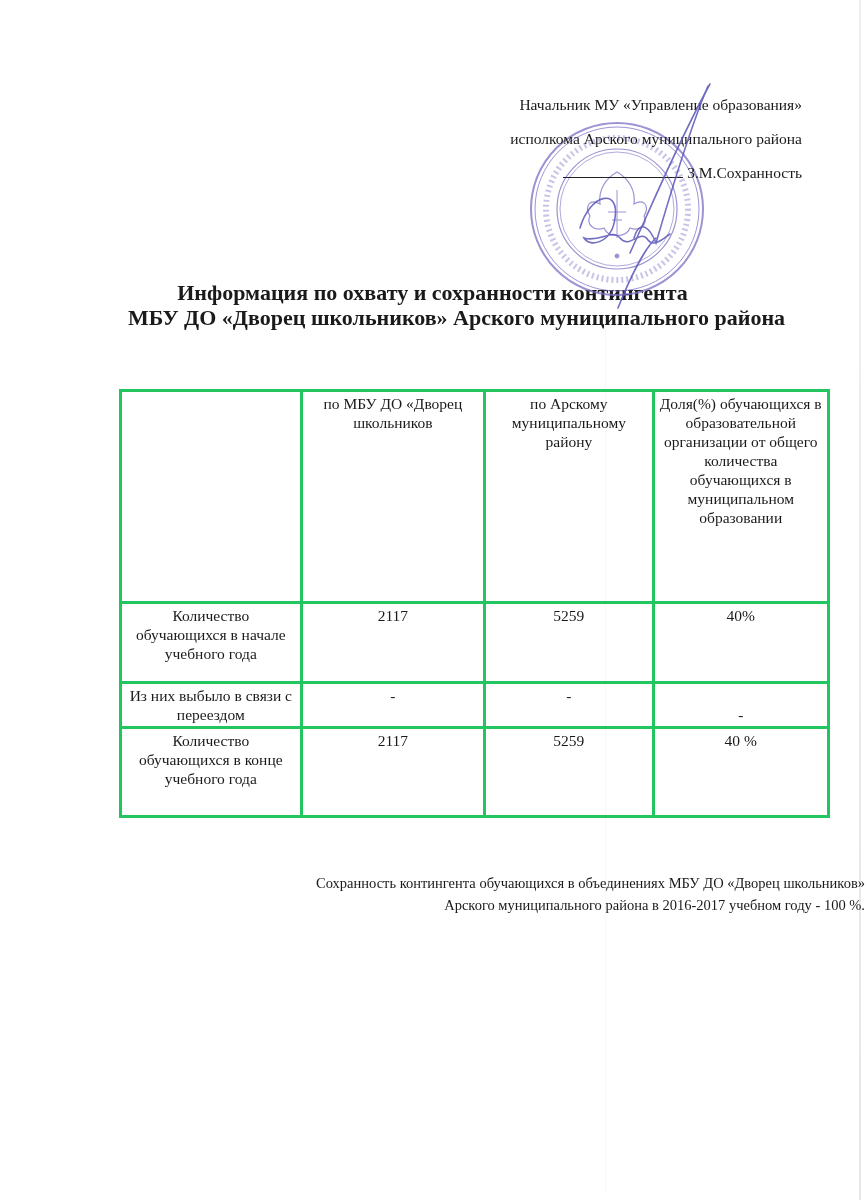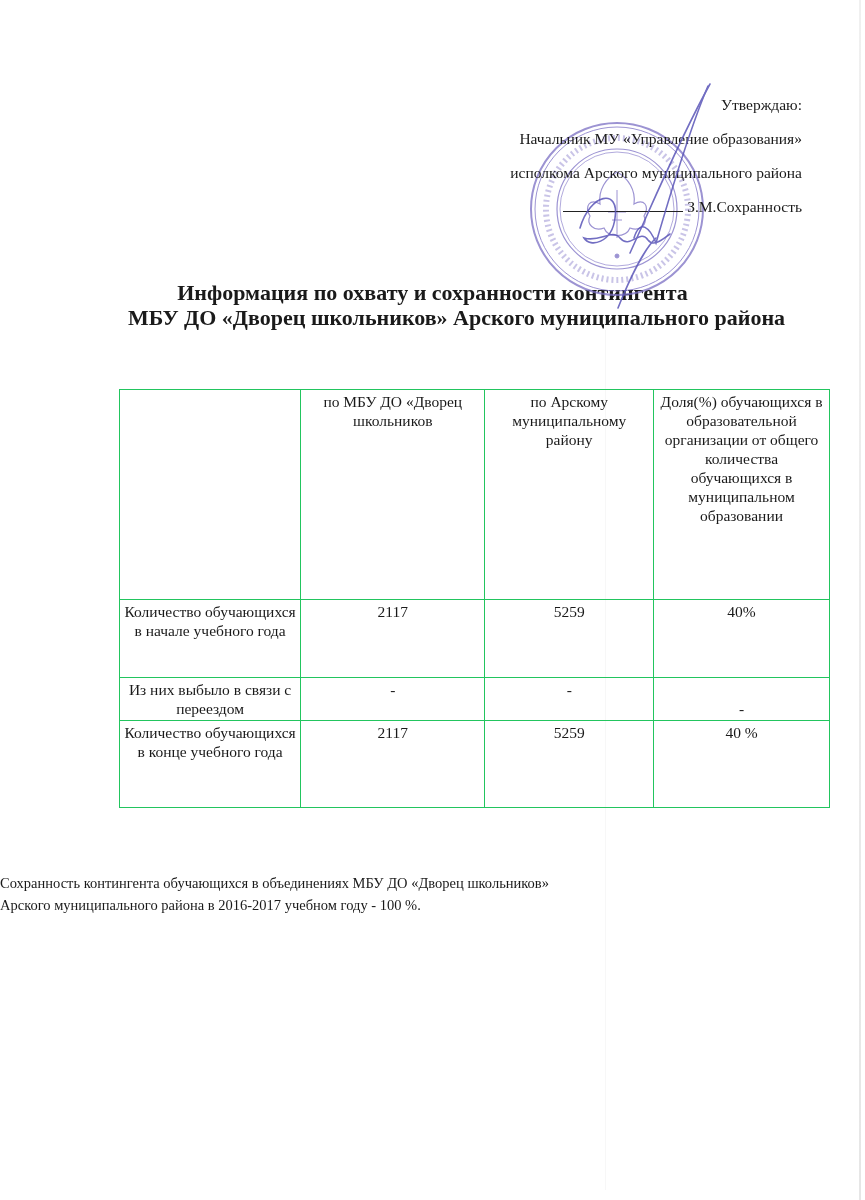--- a/index.html
+++ b/index.html
@@ -45,33 +45,33 @@
       text-align: center; font-weight: bold; font-size: 22px; line-height: 25px;
     }
     .title .t2 { padding-left: 48px; }
     
     table.info {
       position: absolute; left: 119px; top: 389px;
       border-collapse: collapse; font-size: 15.5px; line-height: 19px;
       width: 711px;
     }
     table.info td, table.info th {
-      border: 1px solid #22c55e; vertical-align: top; text-align: center;
+      border: 3px solid #22c55e; vertical-align: top; text-align: center;
       padding: 2px 4px; font-weight: normal;
     }
     .c0 { width: 165px; } .c1 { width: 168px; } .c2 { width: 153px; } .c3 { width: 160px; }
     .hdr-row td { height: 205px; }
     .r1 td { height: 73px; margin-left: 48px; }
     .r2 td { height: 37px; }
     .r3 td { height: 82px; }
     .dash-low { vertical-align: bottom !important; }
     
     .summary {
       position: absolute; left: 0; width: 865px; top: 872px;
-      text-align: left; font-size: 14.5px; line-height: 22px;
+      text-align: right; font-size: 14.5px; line-height: 22px;
     }
   </style>
 </head>
 <body>
 
 <div class="page-edge-right"></div>
 <div class="showthrough"></div>
 
 <svg class="stamp" viewBox="0 0 178 178">
   <g fill="none" stroke="#7b6fc4" opacity="0.75">
@@ -89,21 +89,20 @@
 <svg class="signature" viewBox="0 0 160 240">
   <g fill="none" stroke="#5a55b8" stroke-width="1.6" stroke-linecap="round" opacity="0.85">
     <path d="M150 6 C120 60 95 120 70 175"></path>
     <path d="M148 8 C130 50 112 110 96 165 C90 150 80 140 74 160"></path>
     <path d="M20 150 C30 115 60 110 55 140 C52 165 30 170 24 160 C40 165 52 150 60 160 C70 172 80 150 88 162 C94 170 104 160 110 156"></path>
     <path d="M58 230 C70 200 85 170 96 160"></path>
   </g>
 </svg>
 
 <div class="approval">
-  <span class="line">Утверждаю:</span>
   <span class="line">Начальник МУ «Управление образования»</span>
   <span class="line">исполкома Арского муниципального района</span>
   <span class="line">
     <span class="sign-line"></span><span>З.М.Сохранность</span>
   </span>
 </div>
 
 <div class="title">
   <div>Информация по охвату и сохранности контингента</div>
   <div class="t2">МБУ ДО «Дворец школьников» Арского муниципального района</div>

